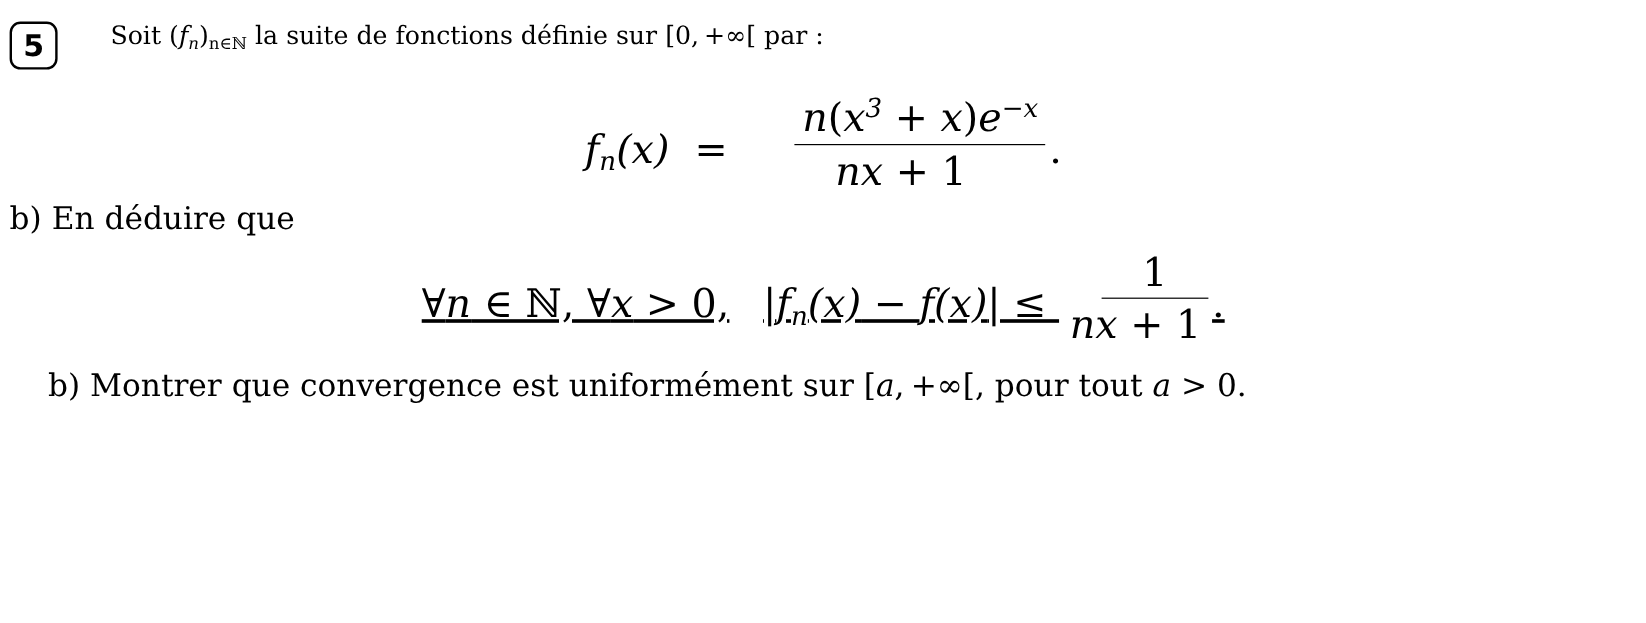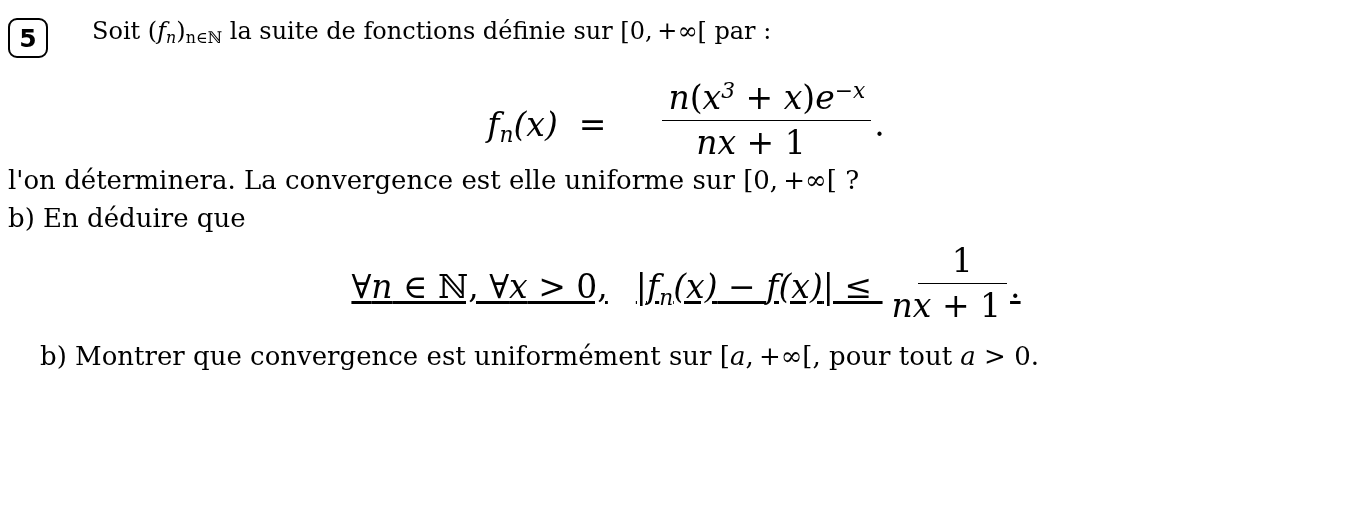--- a/index.html
+++ b/index.html
@@ -38,21 +38,21 @@
     border-radius: 9px;
     font-family: "DejaVu Sans", sans-serif;
     font-weight: bold;
     font-size: 25px;
     line-height: 1;
     box-sizing: border-box;
     flex: none;
   }
   .ex-text {
     margin-left: 44px;
-    font-size: 24px;
+    font-size: 21px;
     line-height: 1.15;
     font-family: "DejaVu Serif", serif;
     white-space: nowrap;
   }
 
   
   .mi { font-style: italic; font-family: "DejaVu Serif", serif; }
   .mup { font-style: normal; }
   .sub {
     font-size: 0.66em;
@@ -128,23 +128,20 @@
 
   <div class="display-eq eq1">
     <span class="mi">f</span><span class="sub">n</span><span class="mi">(x)</span>
     <span class="mup">&nbsp;=&nbsp;</span>
     <span class="frac">
       <span class="num"><span class="mi">n</span>(<span class="mi">x</span><span class="sup">3</span>&nbsp;+&nbsp;<span class="mi">x</span>)<span class="mi">e</span><span class="sup">−<span class="mi">x</span></span></span>
       <span class="den"><span class="mi">nx</span>&nbsp;+&nbsp;1</span>
     </span><span class="mup">.</span>
   </div>
 
-  <div class="para">
-    l'on déterminera. La convergence est elle uniforme sur <span class="nowrap">[0, +∞[</span> ?
-  </div>
 
 
   <div class="para q2b">b) En déduire que</div>
 
   <div class="display-eq eq2">
     ∀<span class="mi">n</span> ∈ ℕ, ∀<span class="mi">x</span> &gt; 0,<span class="spacer-wide"></span>|<span class="mi">f</span><span class="sub">n</span><span class="mi">(x)</span> − <span class="mi">f(x)</span>| ≤
     <span class="frac">
       <span class="num">1</span>
       <span class="den"><span class="mi">nx</span>&nbsp;+&nbsp;1</span>
     </span><span class="mup">.</span>

